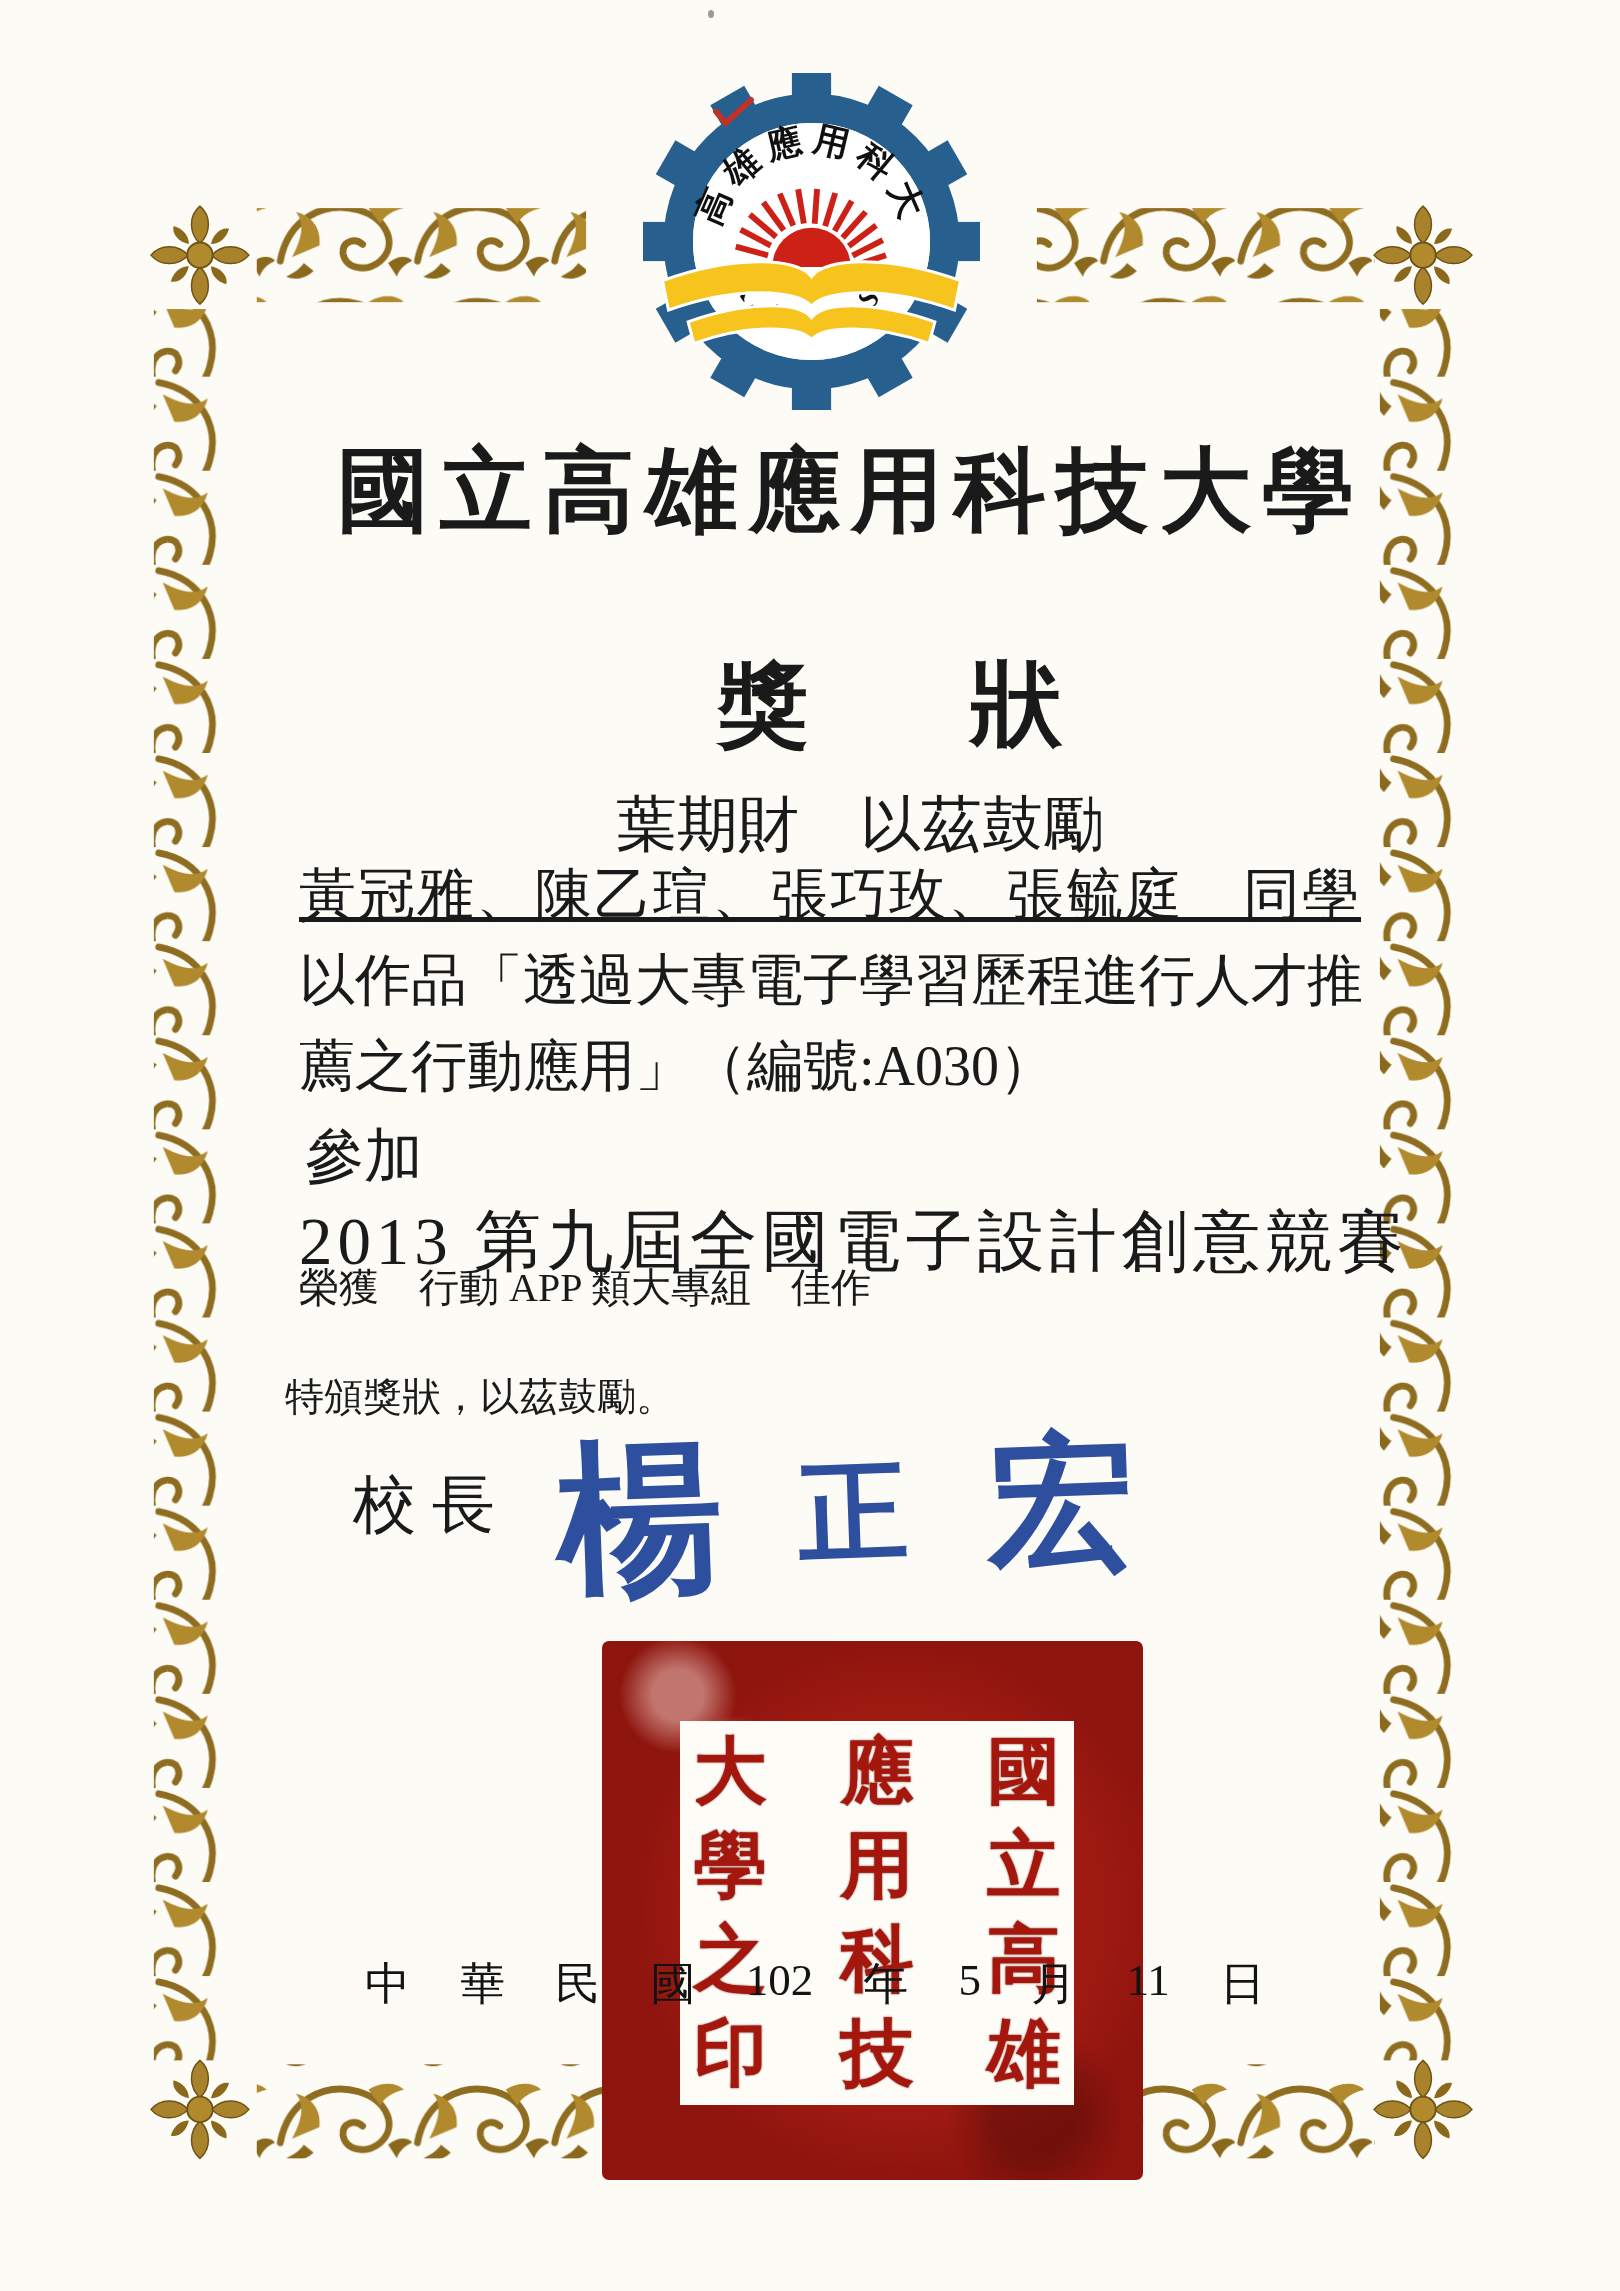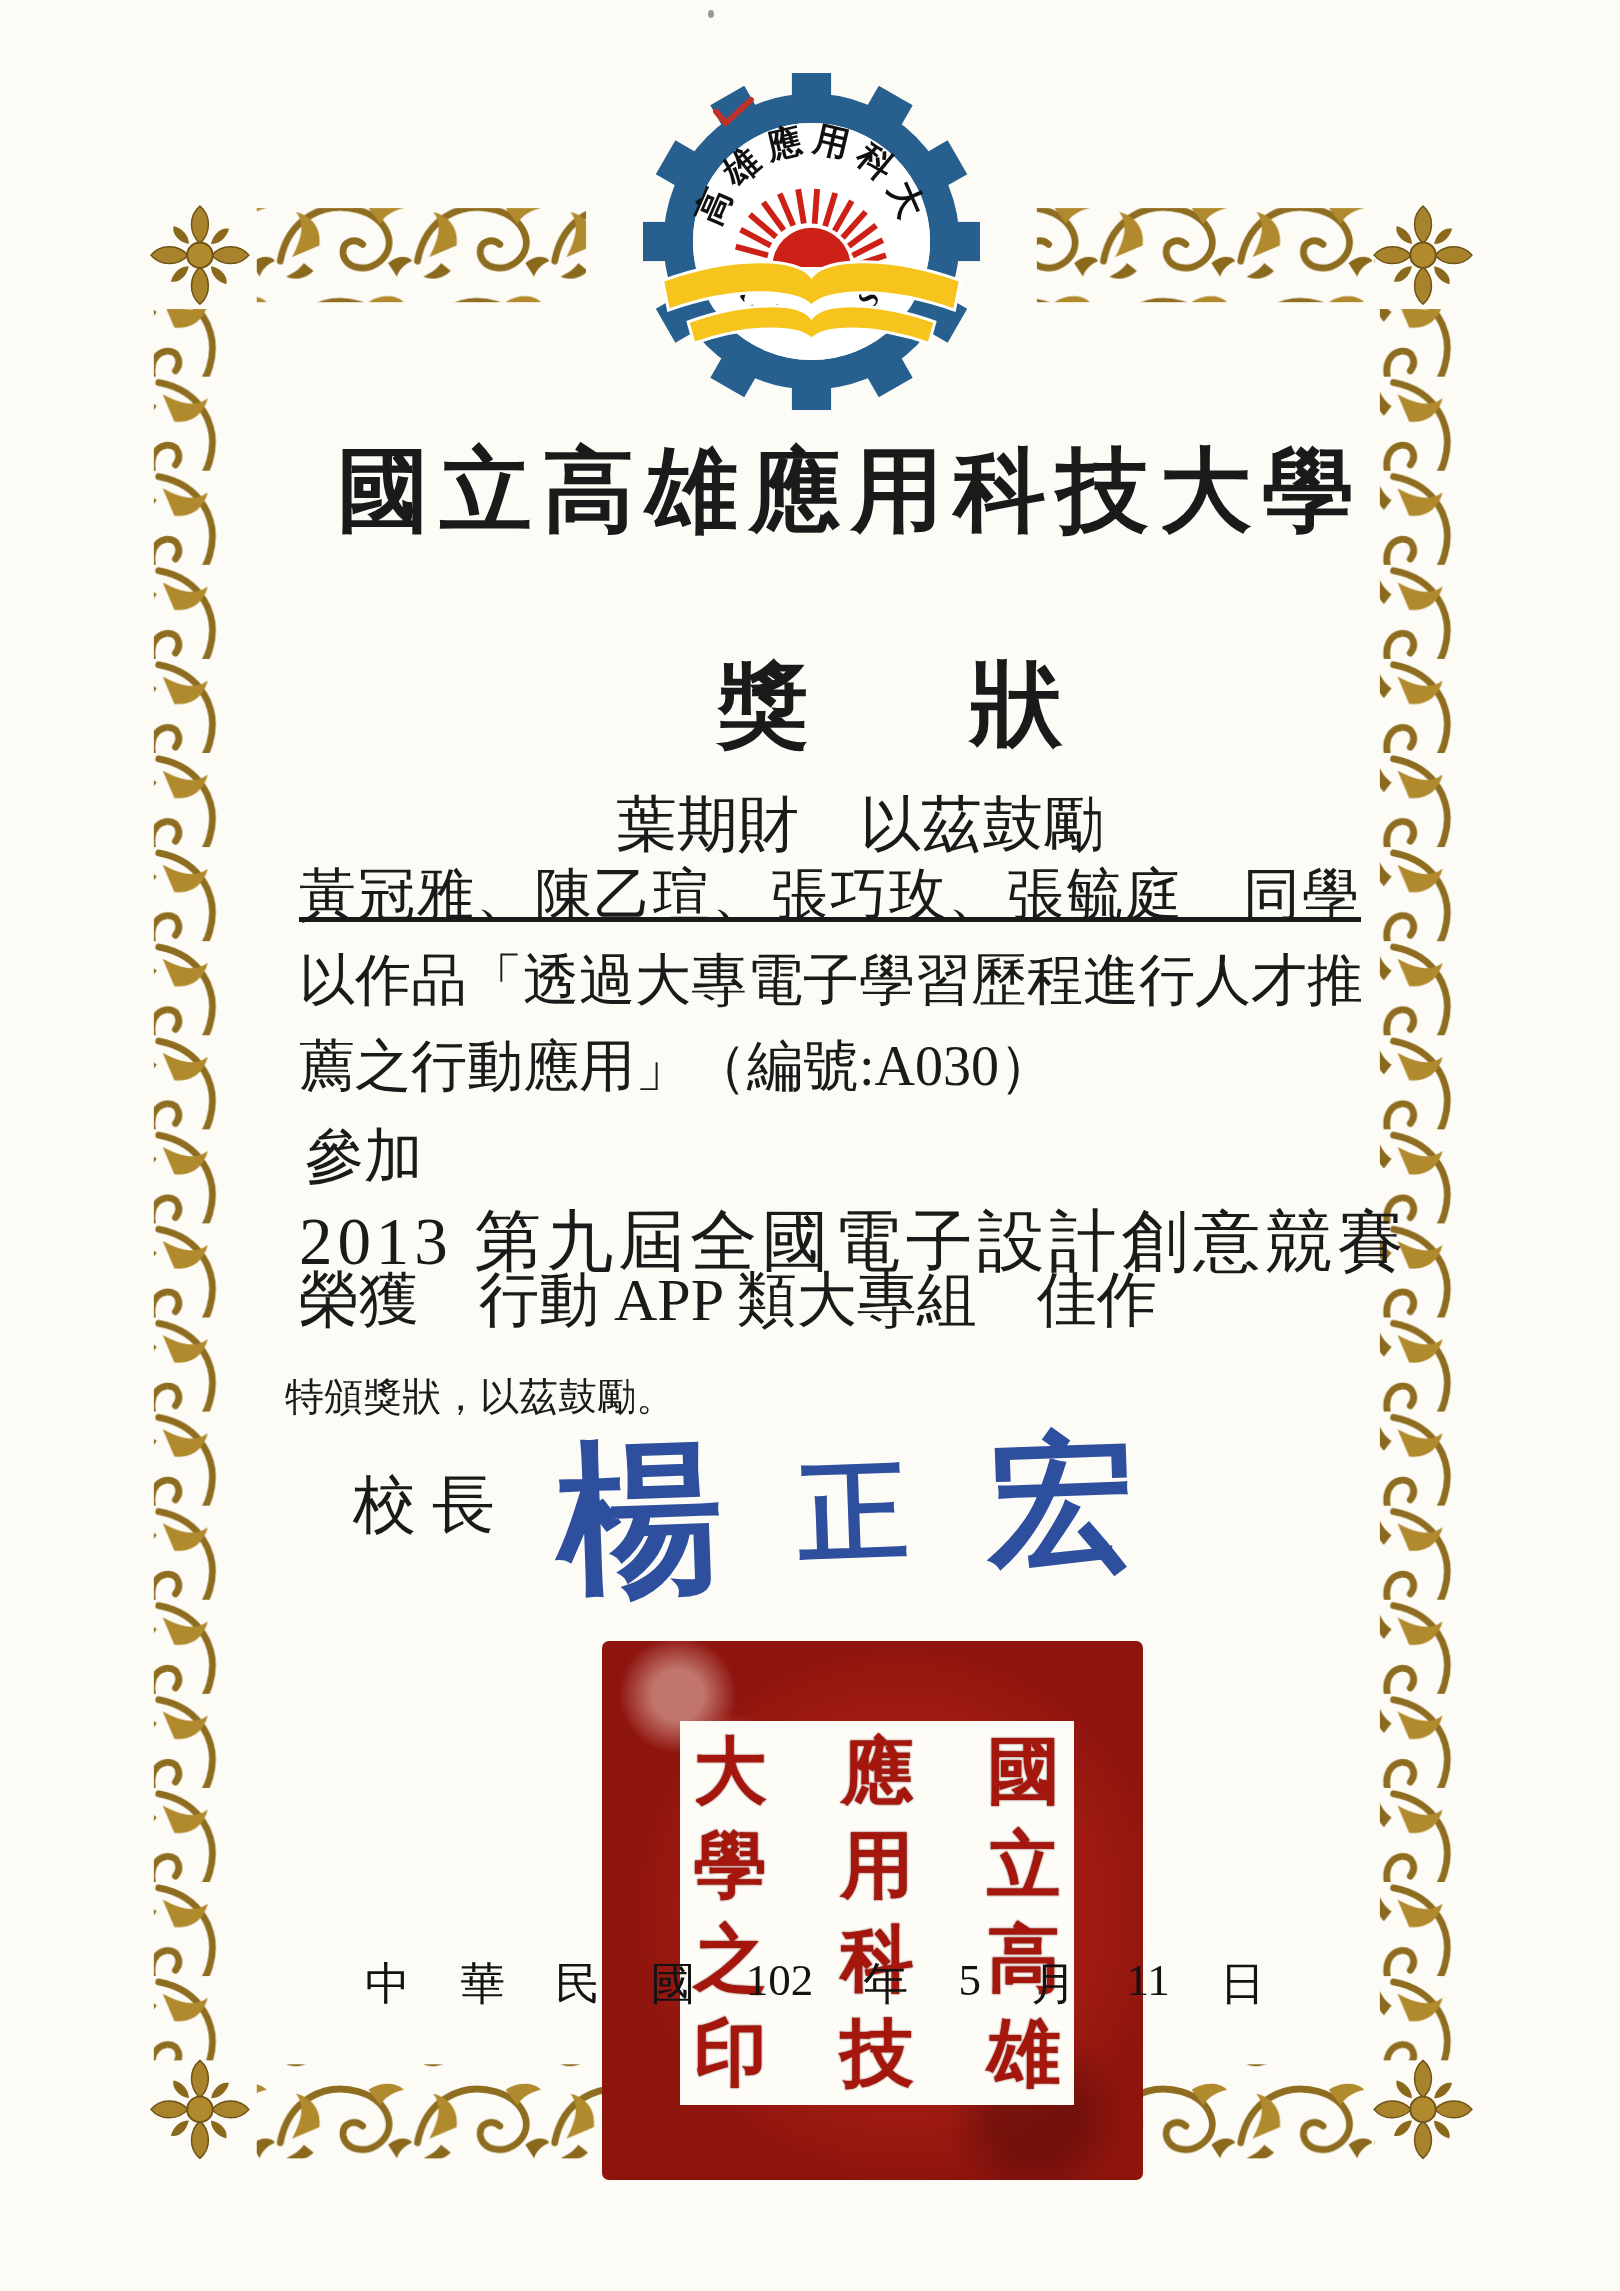--- a/index.html
+++ b/index.html
@@ -18,21 +18,21 @@
   .title{left:337px;top:429px;font-size:92px;letter-spacing:10.8px;font-weight:bold;}
   .award-row{left:625px;top:537px;font-size:92px;font-weight:bold;}
   .award-row .gap2{margin-left:161px;}
   .school{left:576px;top:696px;font-size:61px;}
   .teacher{left:616px;top:784px;font-size:61px;}
   .students{left:299px;top:857px;font-size:57px;letter-spacing:2px;text-decoration:underline;}
   .work1{left:299px;top:943px;font-size:56px;}
   .work2{left:299px;top:1029px;font-size:56px;}
   .join{left:299px;top:1117px;font-size:59px;margin-left:6px;}
   .comp{left:299px;top:1196px;font-size:67px;letter-spacing:4.9px;}
-  .award-line{left:299px;top:1260px;font-size:60px;}
+  .award-line{left:299px;top:1260px;font-size:40px;}
   .closing{left:285px;top:1370px;font-size:39px;}
   .principal{left:353px;top:1462px;font-size:63px;letter-spacing:15.7px;}
   
   .signature{
     position:absolute;left:557px;top:1402px;z-index:2;display:flex;align-items:center;
     color:#2d4f9e;transform:rotate(-2deg);font-weight:bold;
   }
   .signature .s1{font-size:165px;}
   .signature .s2{font-size:110px;margin-left:76px;}
   .signature .s3{font-size:147px;margin-left:80px;}

